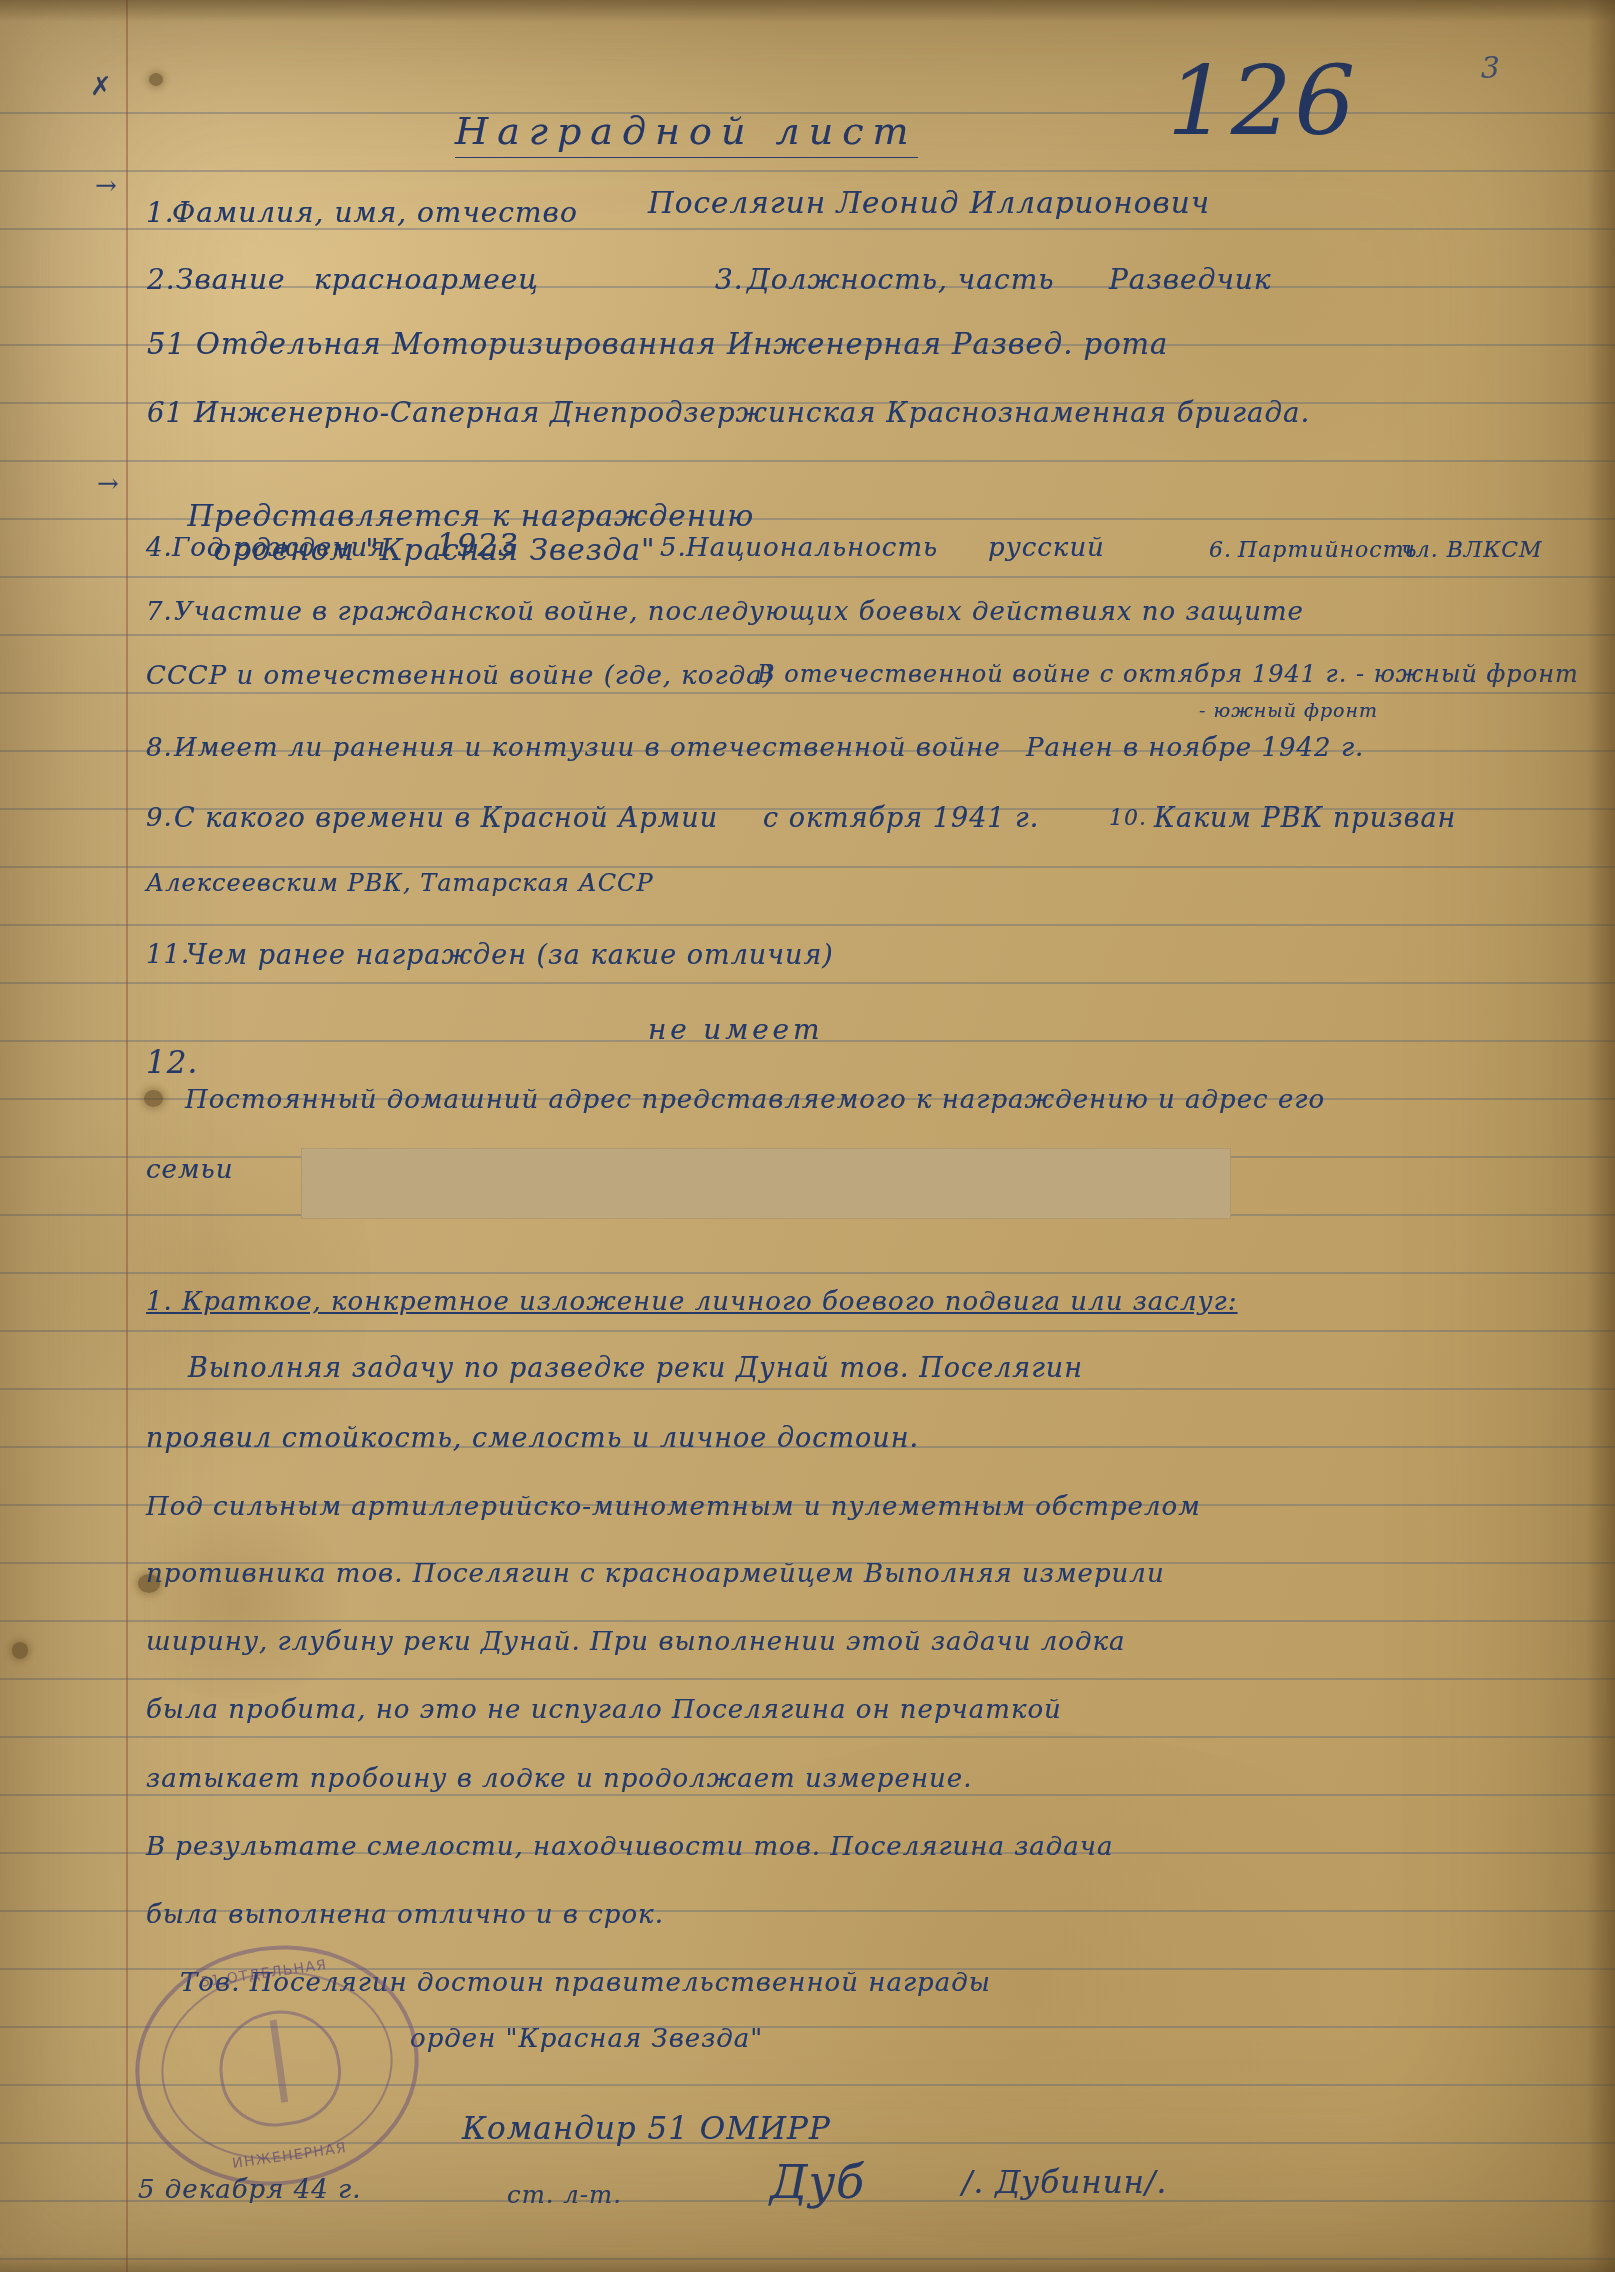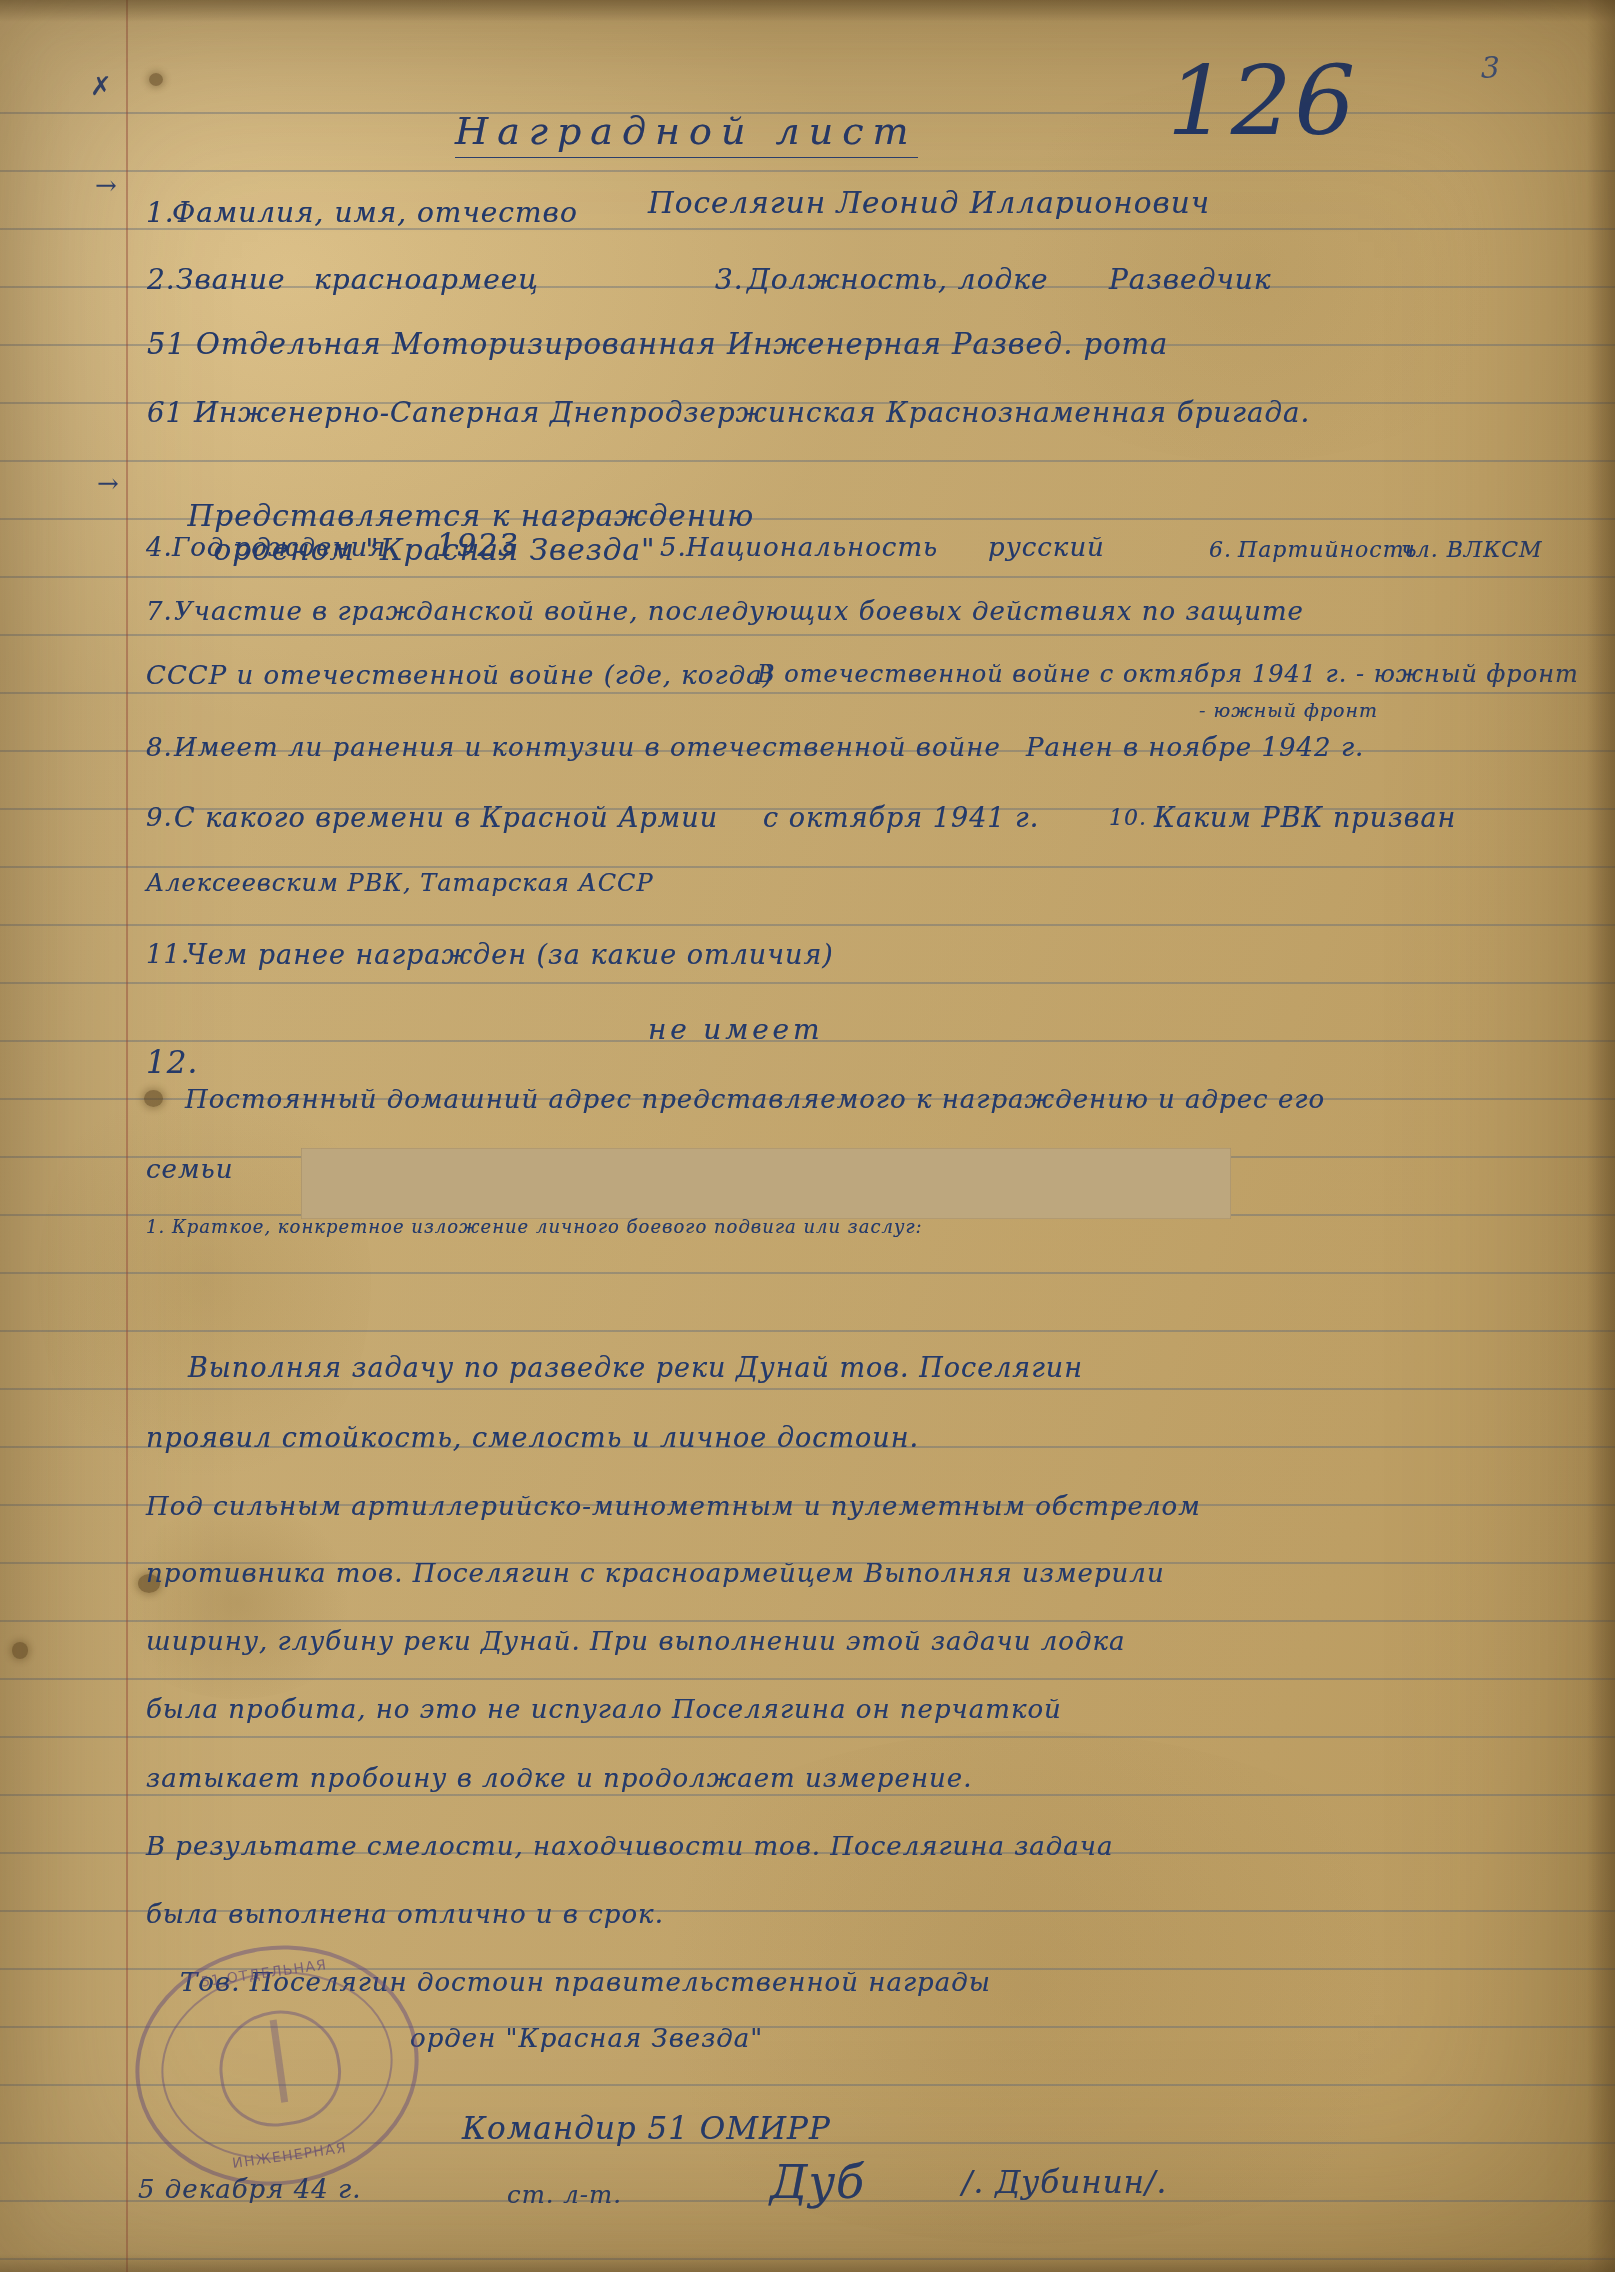--- a/index.html
+++ b/index.html
@@ -218,21 +218,21 @@
   <div class="hw title" style="left:455px;top:109px;">Наградной лист</div>
 
   <div class="hw l1" style="left:146px;top:196px;">1.</div>
   <div class="hw l1" style="left:172px;top:196px;">Фамилия, имя, отчество</div>
   <div class="hw l1" style="left:648px;top:186px;font-size:29.5px;">Поселягин Леонид Илларионович</div>
 
   <div class="hw l1" style="left:147px;top:263px;">2.</div>
   <div class="hw l1" style="left:176px;top:263px;">Звание</div>
   <div class="hw l1" style="left:314px;top:263px;">красноармеец</div>
   <div class="hw l1" style="left:715px;top:263px;">3.</div>
-  <div class="hw l1" style="left:747px;top:263px;">Должность, лодке</div>
+  <div class="hw l1" style="left:747px;top:263px;">Должность, часть</div>
   <div class="hw l1" style="left:1109px;top:263px;">Разведчик</div>
 
   <div class="hw l1" style="left:147px;top:327px;font-size:29px;">51 Отдельная Моторизированная Инженерная Развед. рота</div>
   <div class="hw l1" style="left:147px;top:396px;font-size:27.6px;">61 Инженерно-Саперная Днепродзержинская Краснознаменная бригада.</div>
 
   <div class="hw l1" style="left:146px;top:465px;font-size:29.5px;">
     <span>Представляется к награждению</span>
     <span style="margin-left:26px;">орденом "Красная Звезда"</span>
   </div>
 
@@ -265,21 +265,21 @@
 
   <div class="hw l2" style="left:146px;top:939px;">11.</div>
   <div class="hw l2" style="left:186px;top:939px;font-size:27px;">Чем ранее награжден (за какие отличия)</div>
   <div class="hw l2" style="left:648px;top:1013px;font-size:28px;letter-spacing:3.8px;">не имеет</div>
 
   <div class="hw l2" style="left:146px;top:1044px;font-size:31px;">12.</div>
   <div class="hw l2" style="left:185px;top:1084px;font-size:26px;">Постоянный домашний адрес представляемого к награждению и адрес его</div>
   <div class="hw l2" style="left:146px;top:1154px;font-size:26px;">семьи</div>
   <div class="redaction" style="left:301px;top:1148px;width:930px;height:71px;"></div>
 
-  <div class="hw l2" style="left:146px;top:1216px;font-size:18px;">1. Краткое, конкретное изложение личного боевого подвига или заслуг:</div>
+  <div class="hw l2" style="left:146px;top:1286px;font-size:26px;text-decoration:underline;">1. Краткое, конкретное изложение личного боевого подвига или заслуг:</div>
 
   <div class="hw l2" style="left:188px;top:1352px;font-size:27px;">Выполняя задачу по разведке реки Дунай тов. Поселягин</div>
   <div class="hw l2" style="left:146px;top:1422px;font-size:27px;">проявил стойкость, смелость и личное достоин.</div>
   <div class="hw l2" style="left:146px;top:1491px;font-size:26px;">Под сильным артиллерийско-минометным и пулеметным обстрелом</div>
   <div class="hw l2" style="left:146px;top:1558px;font-size:26px;">противника тов. Поселягин с красноармейцем Выполняя измерили</div>
   <div class="hw l2" style="left:146px;top:1626px;font-size:26px;">ширину, глубину реки Дунай. При выполнении этой задачи лодка</div>
   <div class="hw l2" style="left:146px;top:1694px;font-size:26px;">была пробита, но это не испугало Поселягина он перчаткой</div>
   <div class="hw l2" style="left:146px;top:1763px;font-size:26px;">затыкает пробоину в лодке и продолжает измерение.</div>
   <div class="hw l2" style="left:146px;top:1831px;font-size:26px;">В результате смелости, находчивости тов. Поселягина задача</div>
   <div class="hw l2" style="left:146px;top:1899px;font-size:26px;">была выполнена отлично и в срок.</div>

